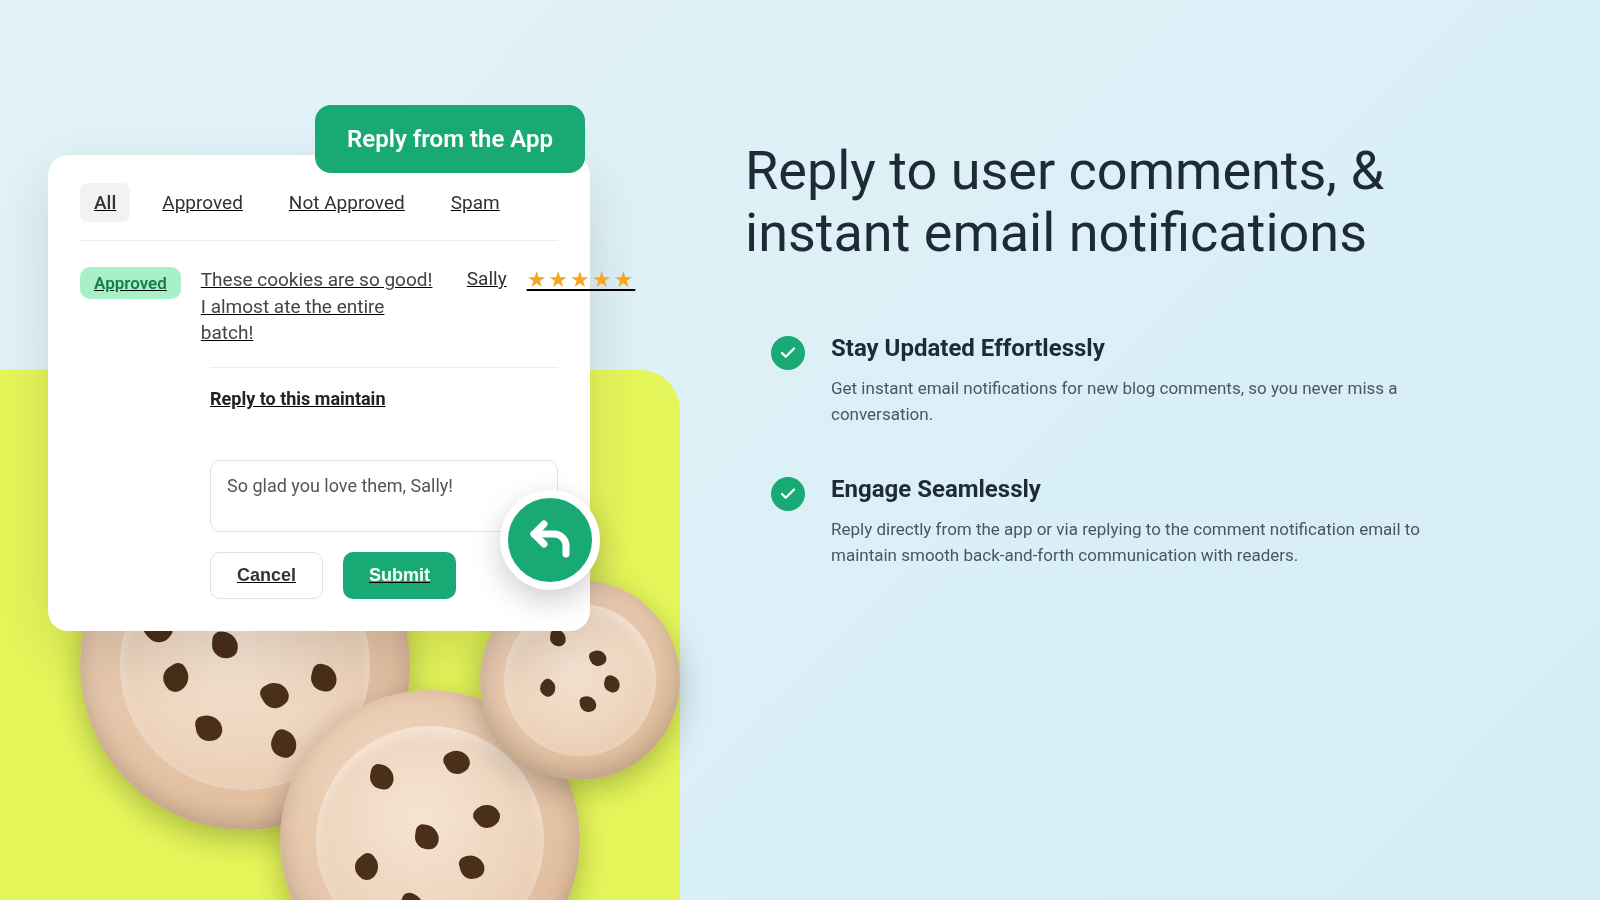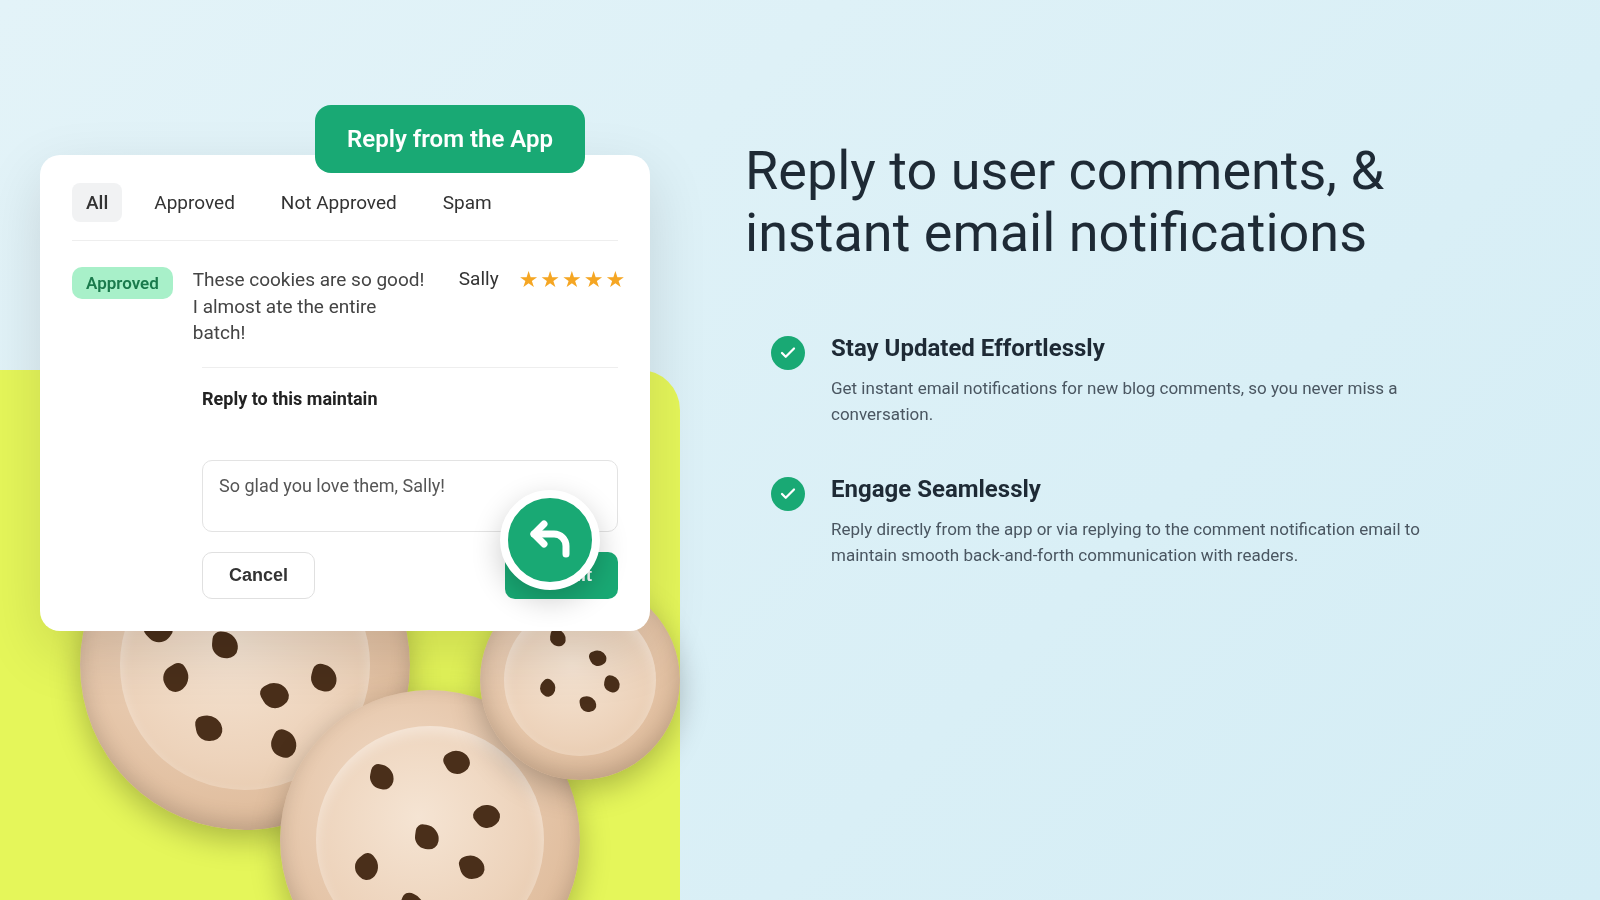--- a/index.html
+++ b/index.html
@@ -52,27 +52,28 @@
     background: #4a2f1a;
     border-radius: 30% 60% 40% 50%;
     transform: rotate(var(--r,12deg));
   }
   .cookie1 { left: 20px; top: 40px; width: 330px; height: 330px; }
   .cookie2 { left: 220px; top: 230px; width: 300px; height: 300px; }
   .cookie3 { left: 420px; top: 120px; width: 200px; height: 200px; }
 
   .app-card {
     position: absolute;
-    left: 40px;
+    left: 48px;
     top: 155px;
-    width: 610px;
+    width: 542px;
     background: #fff;
     border-radius: 20px;
     box-shadow: 0 20px 60px rgba(0,0,0,0.12);
     padding: 28px 32px 32px;
+    text-decoration: underline;
   }
   .header-pill {
     position: absolute;
     left: 315px;
     top: 105px;
     background: #19a974;
     color: #fff;
     font-size: 24px;
     font-weight: 600;
     padding: 20px 32px;
@@ -149,23 +150,22 @@
     padding: 14px 16px;
     font-size: 18px;
     color: #555;
     background: #fff;
     resize: none;
     font-family: inherit;
     margin-top: 37px;
   }
   .reply-actions {
     display: flex;
-    gap: 6px;
+    gap: 20px;
     margin-top: 16px;
-    justify-content: space-between;
   }
   .btn {
     font-size: 18px;
     font-weight: 600;
     padding: 12px 26px;
     border-radius: 10px;
     cursor: pointer;
     border: none;
   }
   .btn-cancel {

